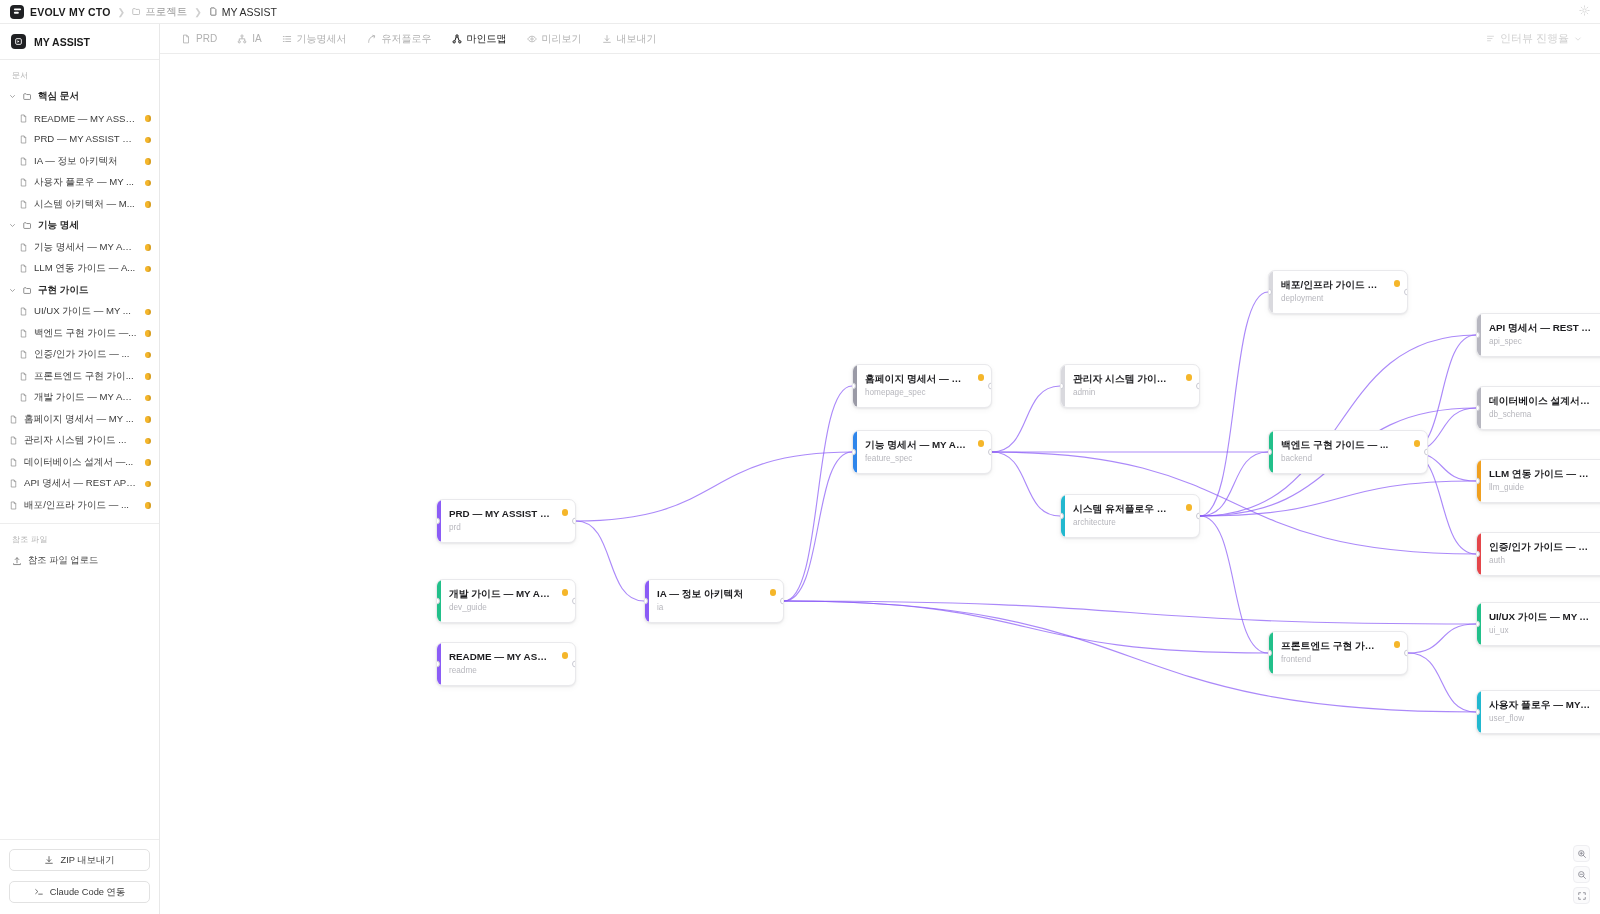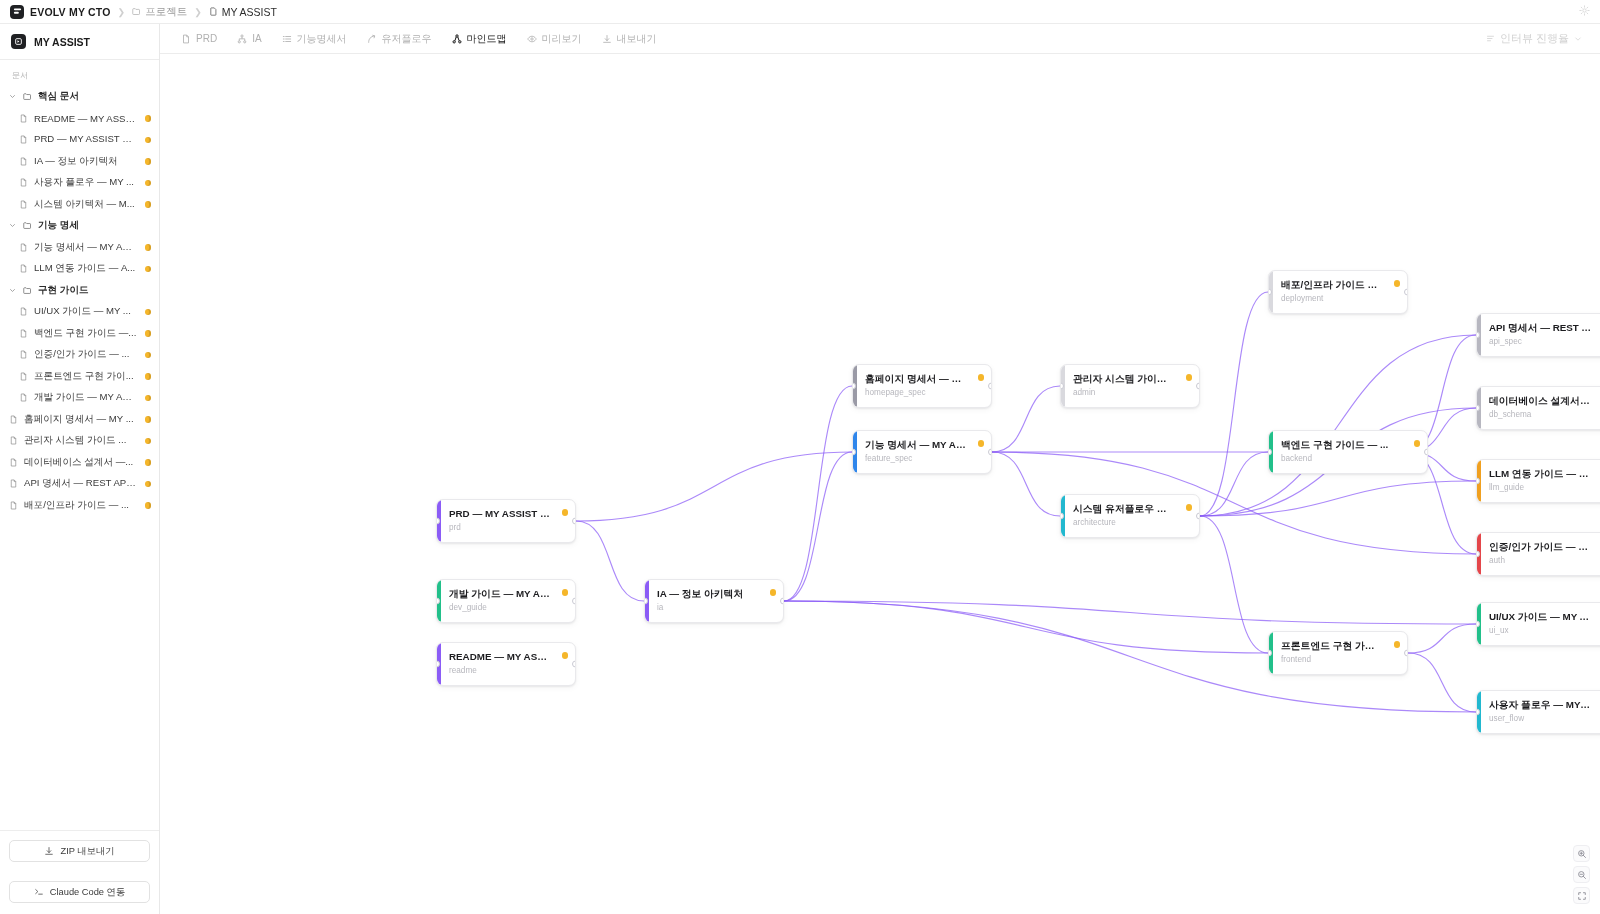--- a/index.html
+++ b/index.html
@@ -73,21 +73,21 @@
     flex: 0 0 6.5px; margin-left: 3px;
     background: #f5b62a;
     box-shadow: inset -2px 0 0 rgba(0,0,0,.12);
   }
   .sb-refs { border-top: 1px solid #ededed; padding: 8px 0 4px 0; margin-top: 7px; }
   .sb-upload {
     display: flex; align-items: center; gap: 6px;
     font-size: 9.3px; color: #4a4a4a; padding: 4px 12px; cursor: pointer;
   }
 
-  .sb-foot { flex: 0 0 auto; border-top: 1px solid #ededed; padding: 9px 9px 11px 9px; display: flex; flex-direction: column; gap: 19px; }
+  .sb-foot { flex: 0 0 auto; border-top: 1px solid #ededed; padding: 9px 9px 11px 9px; display: flex; flex-direction: column; gap: 10px; }
   .sb-btn {
     display: flex; align-items: center; justify-content: center; gap: 6px;
     height: 22px; border: 1px solid #e2e2e2; border-radius: 5px;
     background: #fff; font-size: 9.3px; color: #3a3a3a; cursor: pointer;
   }
 
   
   .main { flex: 1 1 auto; display: flex; flex-direction: column; min-width: 0; }
   .tabbar {
     height: 30px; flex: 0 0 30px;
@@ -409,20 +409,29 @@
                 <svg width="9" height="9" viewBox="0 0 12 12">
                   <path d="M3 1.3h3.9l2.1 2.1v7.3H3z" fill="none" stroke="#8e8e8e" stroke-width=".95"></path>
                   <path d="M6.9 1.3v2.1H9" fill="none" stroke="#8e8e8e" stroke-width=".95"></path>
                 </svg>
               </span>
               <span class="tree-label">배포/인프라 가이드 — ...</span>
               <span class="dot-status" style="background: rgb(245, 182, 42);"></span>
             </div>
           </div>
 
+        <div class="sb-refs">
+          <div class="sb-section-label">참조 파일</div>
+          <div class="sb-upload">
+            <svg width="10" height="10" viewBox="0 0 14 14">
+                <path d="M7 9.6V2.6M4.4 5l2.6-2.6L9.6 5M2.2 10.8v1.2h9.6v-1.2" fill="none" stroke="#777" stroke-width="1.2" stroke-linecap="round" stroke-linejoin="round"></path>
+              </svg>
+            <span>참조 파일 업로드</span>
+          </div>
+        </div>
       </div>
 
       <div class="sb-foot">
         <div class="sb-btn">
           <svg width="10" height="10" viewBox="0 0 14 14">
               <path d="M7 2.2v7M4.4 6.6L7 9.2l2.6-2.6M2.4 11.6h9.2" fill="none" stroke="#555" stroke-width="1.2" stroke-linecap="round" stroke-linejoin="round"></path>
             </svg>
           <span>ZIP 내보내기</span>
         </div>
         <div class="sb-btn">

